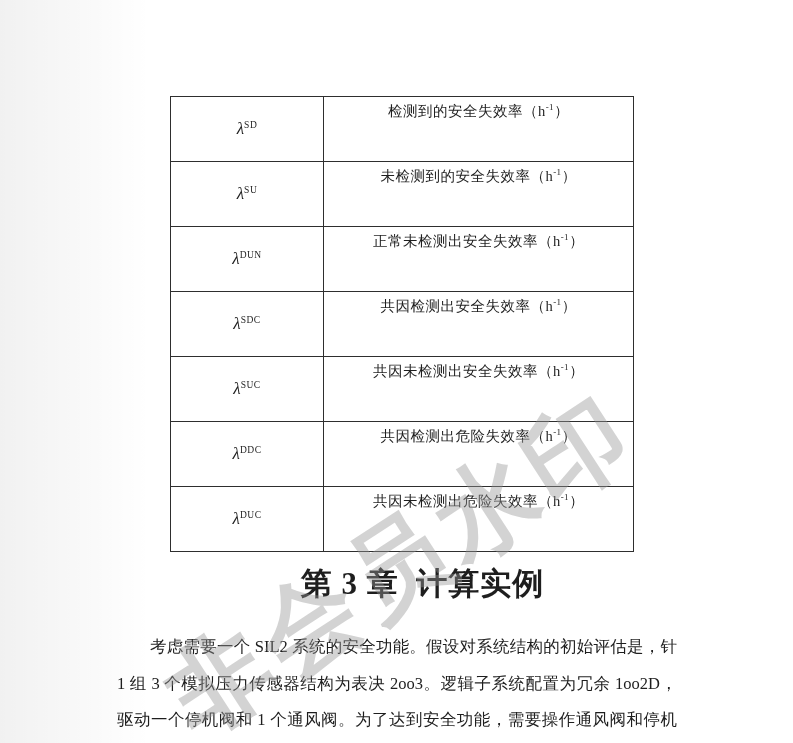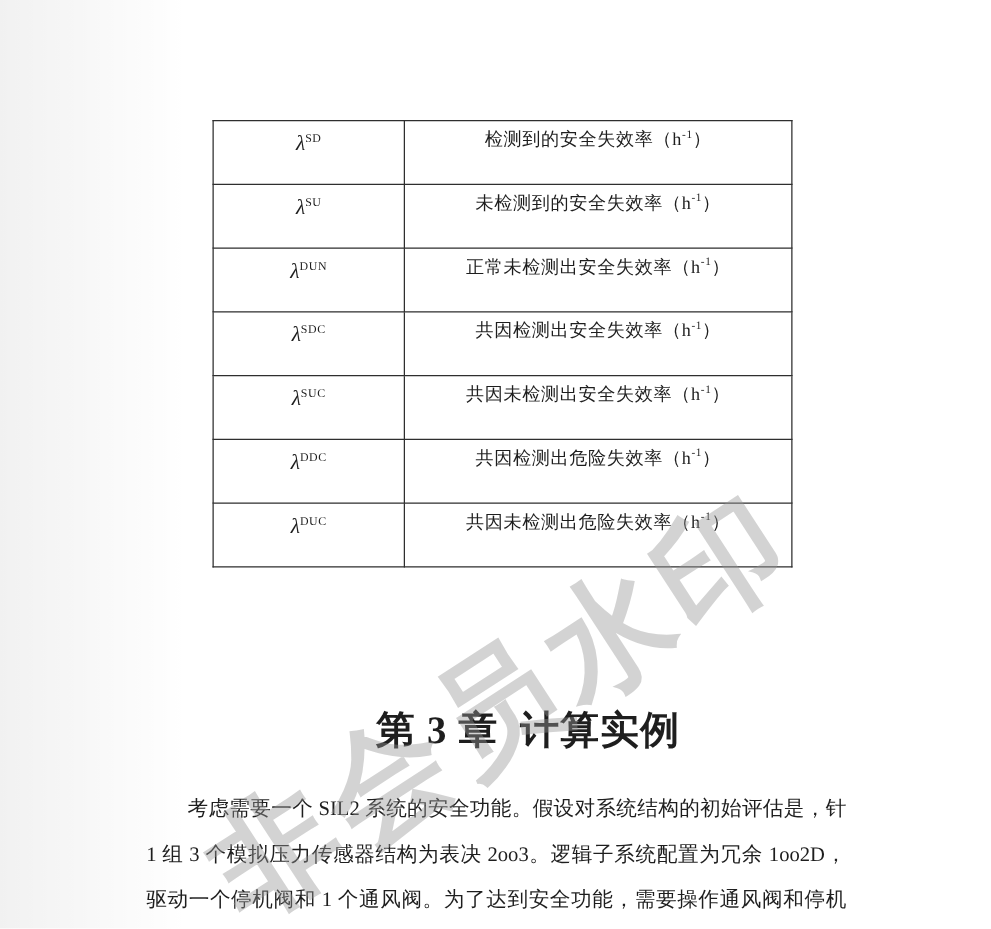--- a/index.html
+++ b/index.html
@@ -30,21 +30,21 @@
   }
   table.doc-table td {
     border: 1.5px solid #2e2e2e;
     height: 41px;
     text-align: center;
     vertical-align: top;
     background: transparent;
   }
   td.symbol-cell {
     width: 150px;
-    padding-top: 8px;
+    padding-top: 22px;
     font-size: 16px;
     margin-left: 20px;
   }
   td.desc-cell {
     width: 307px;
     padding-top: 5px;
     font-size: 14.5px;
     letter-spacing: 0.5px;
   }
   .lambda-base {

